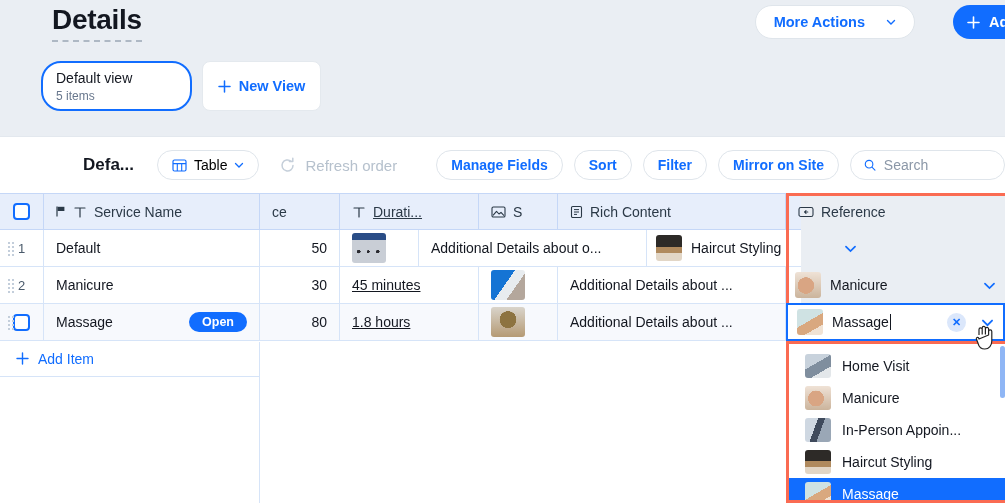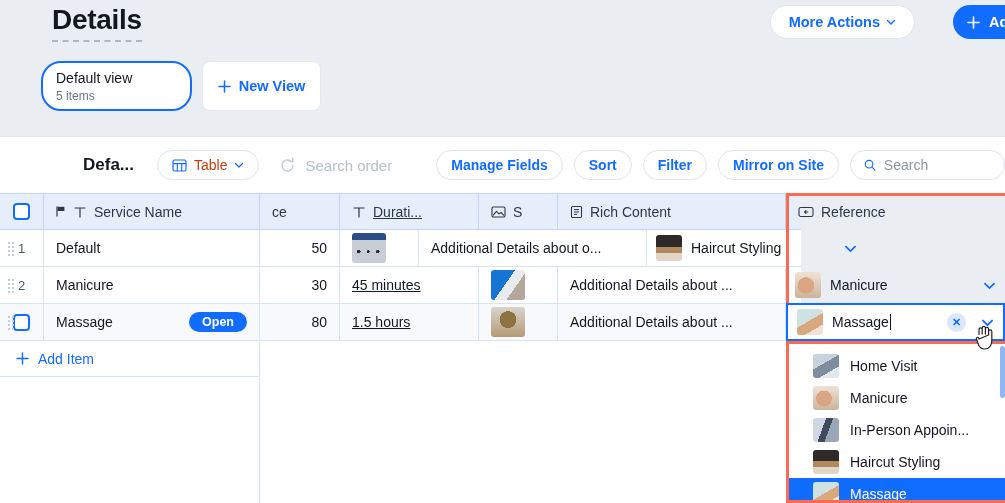--- a/index.html
+++ b/index.html
@@ -18,21 +18,21 @@
     letter-spacing: -0.3px;
     border-bottom: 2px dashed #aeb8c4;
     padding-bottom: 4px;
     line-height: 1.15;
   }
   .btn-more {
     position: absolute; right: 90px; top: 5px;
     height: 34px; padding: 0 18px;
     background: #fff; border: 1px solid #dfe5eb; border-radius: 18px;
     color: #116dff; font-size: 14.5px; font-weight: 600;
-    display: flex; align-items: center; gap: 6px;
+    display: flex; align-items: center; gap: 21px;
     cursor: pointer;
   }
   .btn-add {
     position: absolute; left: 953px; top: 5px;
     height: 34px; width: 95px; padding: 0 14px;
     background: #116dff; border: none; border-radius: 18px;
     color: #fff; font-size: 14.5px; font-weight: 600;
     display: flex; align-items: center; gap: 9px;
     cursor: pointer;
   }
@@ -63,21 +63,21 @@
   .tb-title {
     margin-left: 41px; font-size: 17px; font-weight: 700; color: #131720;
     width: 66px; white-space: nowrap; overflow: hidden;
   }
   .pill {
     height: 30px; border: 1px solid #dfe5eb; border-radius: 16px;
     display: flex; align-items: center; justify-content: center; gap: 7px;
     padding: 0 14px; font-size: 14px; color: #116dff; font-weight: 600;
     background: #fff; cursor: pointer; white-space: nowrap;
   }
-  .pill.neutral { color: #c2410c; font-weight: 400; }
+  .pill.neutral { color: #000000; font-weight: 400; }
   .refresh {
     display: flex; align-items: center; gap: 9px;
     margin-left: 20px; color: #b6c1cd; font-size: 15px; cursor: default;
   }
   .tb-right { margin-left: auto; display: flex; align-items: center; gap: 11px; padding-right: 0; }
   .search-box {
     height: 30px; width: 155px; border: 1px solid #dfe5eb; border-radius: 16px;
     display: flex; align-items: center; gap: 8px; padding: 0 13px;
     background: #fff; cursor: text;
   }
@@ -178,21 +178,21 @@
   }
 
   
   .dropdown {
     position: absolute; left: 786px; top: 341px; width: 219px; height: 162px;
     background: #fff; border: 3px solid #fa6b52; border-right: none; z-index: 9;
     overflow: hidden;
   }
   .dd-item {
     display: flex; align-items: center; gap: 11px;
-    height: 32px; padding: 0 8px 0 24px; font-size: 14px; color: #131720;
+    height: 32px; padding: 0 8px 0 16px; font-size: 14px; color: #131720;
     cursor: pointer;
   }
   .dd-item.active { background: #116dff; color: #fff; }
   .dd-item .thumb { width: 26px; height: 24px; flex: none; }
   .dd-scroll { position: absolute; right: 0; top: 2px; width: 5px; height: 52px; background: #8fb6f5; border-radius: 3px; }
 
   .cursor-hand {
     position: absolute; left: 975px; top: 325px; z-index: 12; pointer-events: none;
   }
   .sep { position:absolute; left:0; top:136px; width:1005px; height:1px; background:#e3e8ee; }
@@ -244,21 +244,21 @@
       <svg class="chev-sm" viewBox="0 0 10 10">
         <path d="M1.5 3.5 L5 7 L8.5 3.5" stroke="#116dff" stroke-width="1.3" fill="none" stroke-linecap="round"></path>
       </svg>
     </div>
 
     <div class="refresh">
       <svg width="17" height="17" viewBox="0 0 17 17">
         <path d="M14 8.5a5.5 5.5 0 1 1-1.9-4.2" stroke="#c5cfda" stroke-width="1.5" fill="none" stroke-linecap="round"></path>
         <path d="M13.8 1.2 V4.6 H10.4" stroke="#c5cfda" stroke-width="1.5" fill="none" stroke-linecap="round" stroke-linejoin="round"></path>
       </svg>
-      <span>Search order</span>
+      <span>Refresh order</span>
     </div>
 
     <div class="tb-right">
       <div class="pill">
           <span>Manage Fields</span>
         </div>
       <div class="pill">
           <span>Sort</span>
         </div>
       <div class="pill">
@@ -394,21 +394,21 @@
         <div class="chkbox"></div>
       </div>
       <div class="gc c-name">
         <span>Massage</span>
         <span class="badge-open">Open</span>
       </div>
       <div class="gc c-price">
         <span>80</span>
       </div>
       <div class="gc c-dur">
-        <span>1.5 hours</span>
+        <span>1.8 hours</span>
       </div>
       <div class="gc c-img">
         <div class="thumb t3"></div>
       </div>
       <div class="gc c-rich">
         <span>Additional Details about ...</span>
       </div>
       <div class="gc c-ref" style="border-right:none;"></div>
     </div>
 

